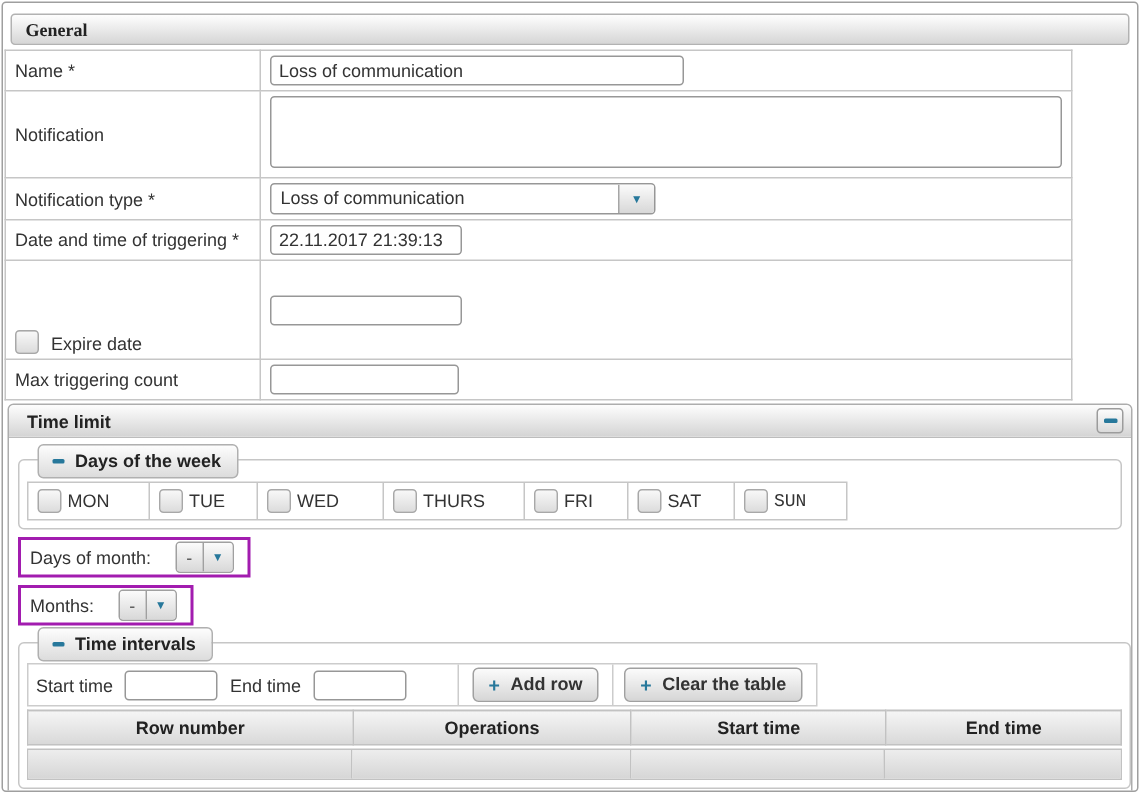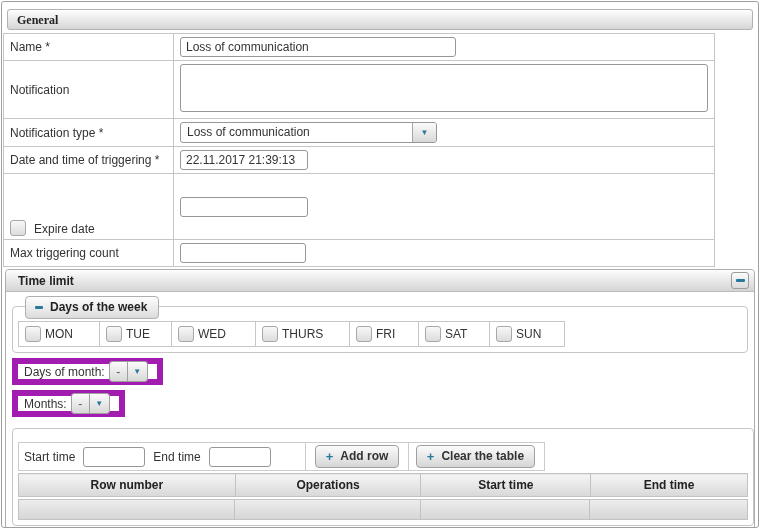--- a/index.html
+++ b/index.html
@@ -68,24 +68,24 @@
   .legend-btn { position: absolute; top: -11px; left: 12px;
     display: inline-flex; align-items: center; gap: 7px;
     background: linear-gradient(#fdfdfd, #dcdcdc);
     border: 1px solid #b0b0b0; border-radius: 4px;
     padding: 3px 11px 4px 9px; font-weight: bold; color: #222; cursor: pointer; }
   .legend-btn .minus-bar { width: 8px; }
 
   .days-table { display: flex; border: 1px solid #c6c6c6; width: fit-content; margin-top: 3px; }
   .day-cell { display: flex; align-items: center; gap: 4px; padding: 4px 6px;
     border-right: 1px solid #c6c6c6; }
-  .day-cell:last-child { border-right: none; }
-
-  .inline-row { display: flex; align-items: center; gap: 4px; width: fit-content;
-    border: 6px solid #a21caf; padding: 2px 9px 2px 6px; margin: 5px 0 0 3px; height: 27px; }
+  .day-cell:last-child { border-right: none; font-family: Liberation Mono, monospace; }
+
+  .inline-row { display: flex; align-items: center; gap: 16px; width: fit-content;
+    border: 2px solid #a21caf; padding: 2px 9px 2px 6px; margin: 5px 0 0 3px; height: 27px; }
   .split-combo { display: flex; height: 21px; border: 1px solid #a0a0a0; border-radius: 3px;
     overflow: hidden; }
   .split-combo .seg { display: flex; align-items: center; justify-content: center;
     background: linear-gradient(#fbfbfb, #d8d8d8); }
   .split-combo .seg.val { width: 17px; color: #555; }
   .split-combo .seg.arr { width: 20px; border-left: 1px solid #a0a0a0; }
 
   .ti-fieldset { margin-top: 17px; padding: 11px 3px 3px 3px; }
   .toolbar { display: flex; border: 1px solid #ccc; width: 527px; margin-top: 2px; }
   .toolbar .cell { display: flex; align-items: center; border-right: 1px solid #ccc; }
@@ -221,20 +221,24 @@
         <span>Months:</span>
         <span class="split-combo">
           <span class="seg val">-</span>
           <span class="seg arr">
             <span class="tealglyph">▼</span>
           </span>
         </span>
       </div>
 
       <fieldset class="box ti-fieldset">
+        <span class="legend-btn">
+          <span class="minus-bar"></span>
+          <span>Time intervals</span>
+        </span>
 
         <div class="toolbar">
           <div class="cell c1">
             <span>Start time</span>
             <input class="txt time-w" value="" style="">
             <span>End time</span>
             <input class="txt time-w" value="" style="">
           </div>
           <div class="cell c2">
             <button class="btn">

